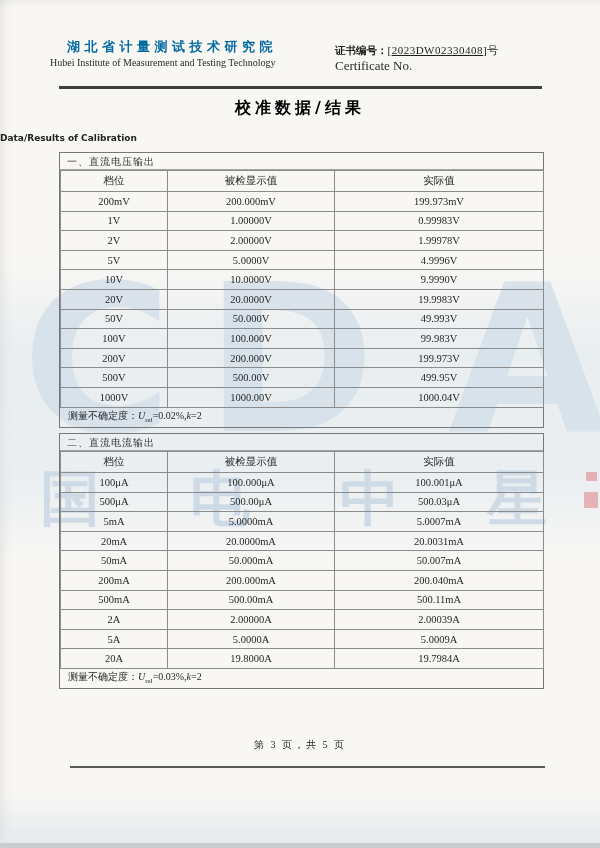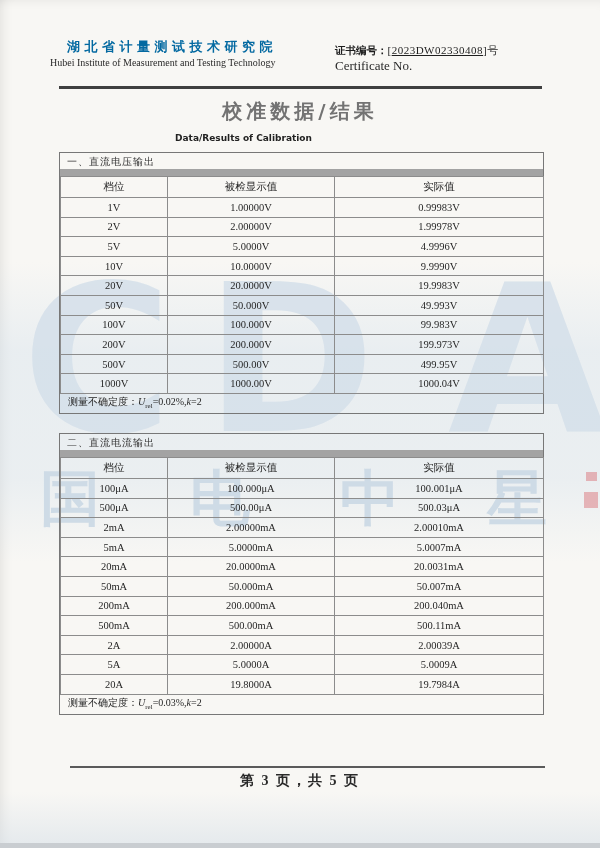--- a/index.html
+++ b/index.html
@@ -31,43 +31,43 @@
   .inst-cn{position:absolute;left:67px;top:38px;font-family:"DejaVu Sans","Liberation Sans",sans-serif;
     font-weight:bold;font-size:13px;letter-spacing:4.5px;color:#0369a1;white-space:nowrap;}
   .inst-en{position:absolute;left:50px;top:57px;font-size:10px;color:#2a2a2a;white-space:nowrap;}
   .cert{position:absolute;left:335px;top:40px;white-space:nowrap;}
   .cert-label{font-family:"DejaVu Sans","Liberation Sans",sans-serif;font-weight:bold;font-size:10.5px;color:#1e1e1e;text-align:right;}
   .cert-val{font-size:11px;color:#1e1e1e;letter-spacing:.5px;}
   .cert-val .u{text-decoration:underline;}
   .cert-en{position:absolute;left:335px;top:58px;font-size:13px;color:#2a2a2a;}
   .header-rule{position:absolute;left:59px;top:86px;width:483px;height:3px;background:#3f3f3f;}
   .title{position:absolute;left:0;top:98px;width:600px;text-align:center;
-    font-family:"DejaVu Sans","Liberation Sans",sans-serif;font-weight:bold;font-size:20px;
-    letter-spacing:4px;color:#737373;}
-  .subtitle{position:absolute;left:0;top:133px;width:487px;text-align:center;
+    font-family:"DejaVu Sans","Liberation Sans",sans-serif;font-weight:bold;font-size:16px;
+    letter-spacing:4px;color:#000000;}
+  .subtitle{position:absolute;left:0;top:133px;width:487px;text-align:left;
     font-family:"DejaVu Sans","Liberation Sans",sans-serif;font-weight:bold;font-size:9px;color:#222;}
   
   .tframe{position:absolute;left:59px;width:483px;border:1px solid #777;background:transparent;}
   .tframe.t1{top:152px;}
   .tframe.t2{top:433px;}
   .sec-label{height:14px;padding:2px 0 0 7px;font-size:10px;color:#333;letter-spacing:1px;
-    border-bottom:7px solid #a3a3a3;}
+    border-bottom:1px solid #a3a3a3;}
   table.grid{border-collapse:collapse;table-layout:fixed;width:100%;}
   table.grid th,table.grid td{border:1px solid #8c8c8c;text-align:center;
     font-size:10.5px;font-weight:normal;color:#262626;padding:0;background:transparent;}
   table.grid th{height:20px;margin-left:12px;}
   table.grid td{height:18.6px;}
   col.c-range{width:107px;} col.c-disp{width:167px;} col.c-act{width:209px;}
   .unc{height:19px;line-height:15px;padding-left:8px;font-size:10px;color:#262626;}
   .unc .sym{font-style:italic;}
   .unc sub{font-size:7px;}
   
   .footer-rule{position:absolute;left:70px;top:766px;width:475px;height:1.5px;background:#5a5a5a;}
-  .footer{position:absolute;left:0;top:772px;width:600px;text-align:center;
-    font-size:14px;letter-spacing:2px;color:#2a2a2a;font-weight:bold;}
+  .footer{position:absolute;left:0;top:738px;width:600px;text-align:center;
+    font-size:10px;letter-spacing:2px;color:#2a2a2a;}
   .bottom-band{position:absolute;left:0;top:792px;width:600px;height:52px;
     background:linear-gradient(180deg, rgba(219,227,234,0) 0%, rgba(214,223,231,.55) 100%);}
   .bottom-edge{position:absolute;left:0;top:843px;width:600px;height:5px;background:#c9cdd1;}
 </style>
 </head>
 <body>
 
 <div class="page">
 
   <div class="wm-band"></div>
@@ -104,20 +104,25 @@
         </colgroup>
       <thead>
           <tr>
             <th>档位</th>
             <th>被检显示值</th>
             <th>实际值</th>
           </tr>
         </thead>
       <tbody>
           <tr>
+            <td>200mV</td>
+            <td>200.000mV</td>
+            <td>199.973mV</td>
+          </tr>
+          <tr>
             <td>1V</td>
             <td>1.00000V</td>
             <td>0.99983V</td>
           </tr>
           <tr>
             <td>2V</td>
             <td>2.00000V</td>
             <td>1.99978V</td>
           </tr>
           <tr>
@@ -185,25 +190,20 @@
             <td>100μA</td>
             <td>100.000μA</td>
             <td>100.001μA</td>
           </tr>
           <tr>
             <td>500μA</td>
             <td>500.00μA</td>
             <td>500.03μA</td>
           </tr>
           <tr>
-            <td>2mA</td>
-            <td>2.00000mA</td>
-            <td>2.00010mA</td>
-          </tr>
-          <tr>
             <td>5mA</td>
             <td>5.0000mA</td>
             <td>5.0007mA</td>
           </tr>
           <tr>
             <td>20mA</td>
             <td>20.0000mA</td>
             <td>20.0031mA</td>
           </tr>
           <tr>

